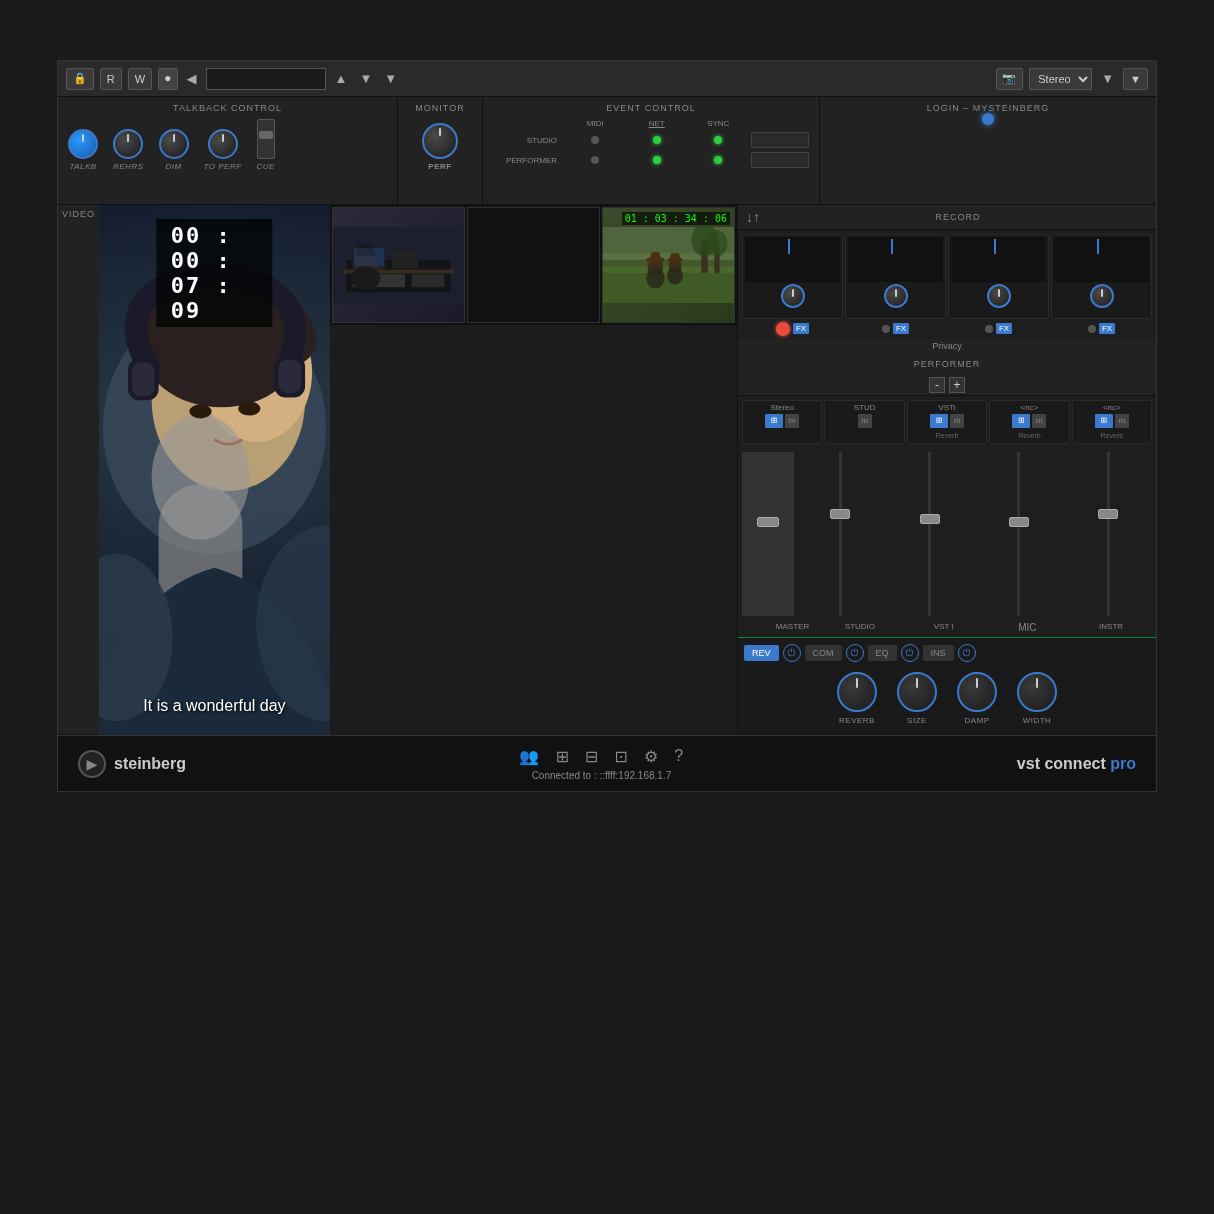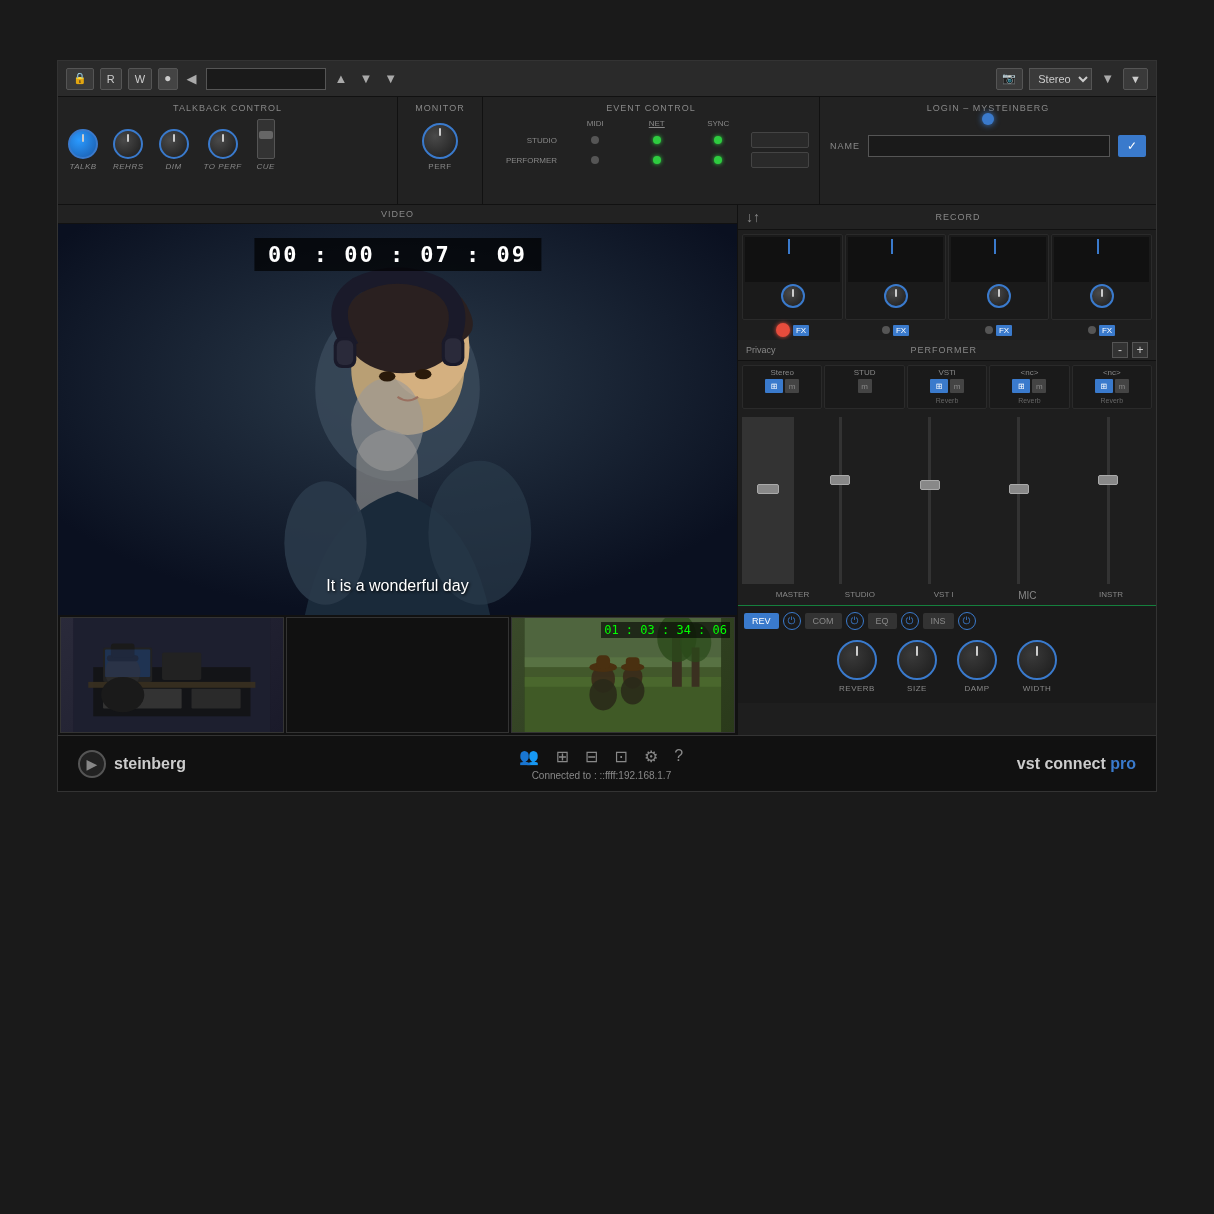--- a/index.html
+++ b/index.html
@@ -229,21 +229,21 @@
     
     .middle-section {
       display: flex;
       height: 530px;
     }
     
     .video-section {
       width: 680px;
       border-right: 1px solid #111;
       display: flex;
-      flex-direction: column;
+      flex-direction: row;
     }
     .video-title {
       font-size: 9px;
       color: #888;
       text-align: center;
       padding: 4px;
       background: #222;
       border-bottom: 1px solid #111;
       letter-spacing: 1px;
     }
@@ -289,24 +289,23 @@
       border: 1px solid #333;
       position: relative;
       overflow: hidden;
     }
     .thumb-timecode {
       position: absolute;
       top: 4px;
       right: 4px;
       background: rgba(0,0,0,0.6);
       color: #0f0;
-      font-size: 12px;
+      font-size: 10px;
       font-family: monospace;
       padding: 1px 3px;
-      text-align: right;
     }
     
     .right-section {
       flex: 1;
       display: flex;
       flex-direction: column;
       background: #1e1e1e;
     }
     .record-header {
       display: flex;
@@ -348,20 +347,21 @@
     }
     .privacy-row {
       display: flex;
       align-items: center;
       padding: 2px 8px;
       background: #222;
       border-bottom: 1px solid #111;
       font-size: 9px;
       color: #888;
       gap: 8px;
+      flex-direction: column;
     }
     .privacy-label { font-size: 9px; color: #888; }
     .monitoring-title {
       font-size: 9px;
       color: #888;
       letter-spacing: 1px;
       flex: 1;
       text-align: center;
     }
     .monitoring-plusminus {
@@ -650,21 +650,21 @@
             <div class="fader-small">
               <div class="fader-thumb"></div>
             </div>
             <span class="knob-label">CUE</span>
           </div>
         </div>
       </div>
 
       <div class="panel monitor-panel">
         <div class="panel-title">MONITOR</div>
-        <div style="display:flex;flex-direction:column;align-items:center;margin-top:4px;">
+        <div style="display:flex;flex-direction:column;align-items:center;margin-top:4px;font-weight:bold;">
           <div class="knob" style="width:36px;height:36px;"></div>
           <span class="knob-label" style="margin-top:3px;">PERF</span>
         </div>
       </div>
 
       <div class="panel event-panel">
         <div class="panel-title">EVENT CONTROL</div>
         <div style="display:grid;grid-template-columns:70px 1fr 1fr 1fr 1fr;gap:3px;align-items:center;font-size:8px;color:#888;">
           <div></div>
           <div style="text-align:center;">MIDI</div>
@@ -697,25 +697,20 @@
               <div class="led green"></div>
             </div>
           <div class="event-bar"></div>
         </div>
       </div>
 
       <div class="panel login-panel">
         <div style="display:flex;align-items:center;justify-content:space-between;flex-direction:column;">
           <div class="panel-title" style="margin-bottom:0;">LOGIN – MYSTEINBERG</div>
           <div class="dot-blue"></div>
-        </div>
-        <div class="login-row">
-          <span class="login-label">NAME</span>
-          <input class="login-input" type="text" value="" style="">
-          <button class="login-check">✓</button>
         </div>
       </div>
     </div>
 
     <div class="middle-section">
 
       <div class="video-section">
         <div class="video-title">VIDEO</div>
         <div class="video-main">
 

